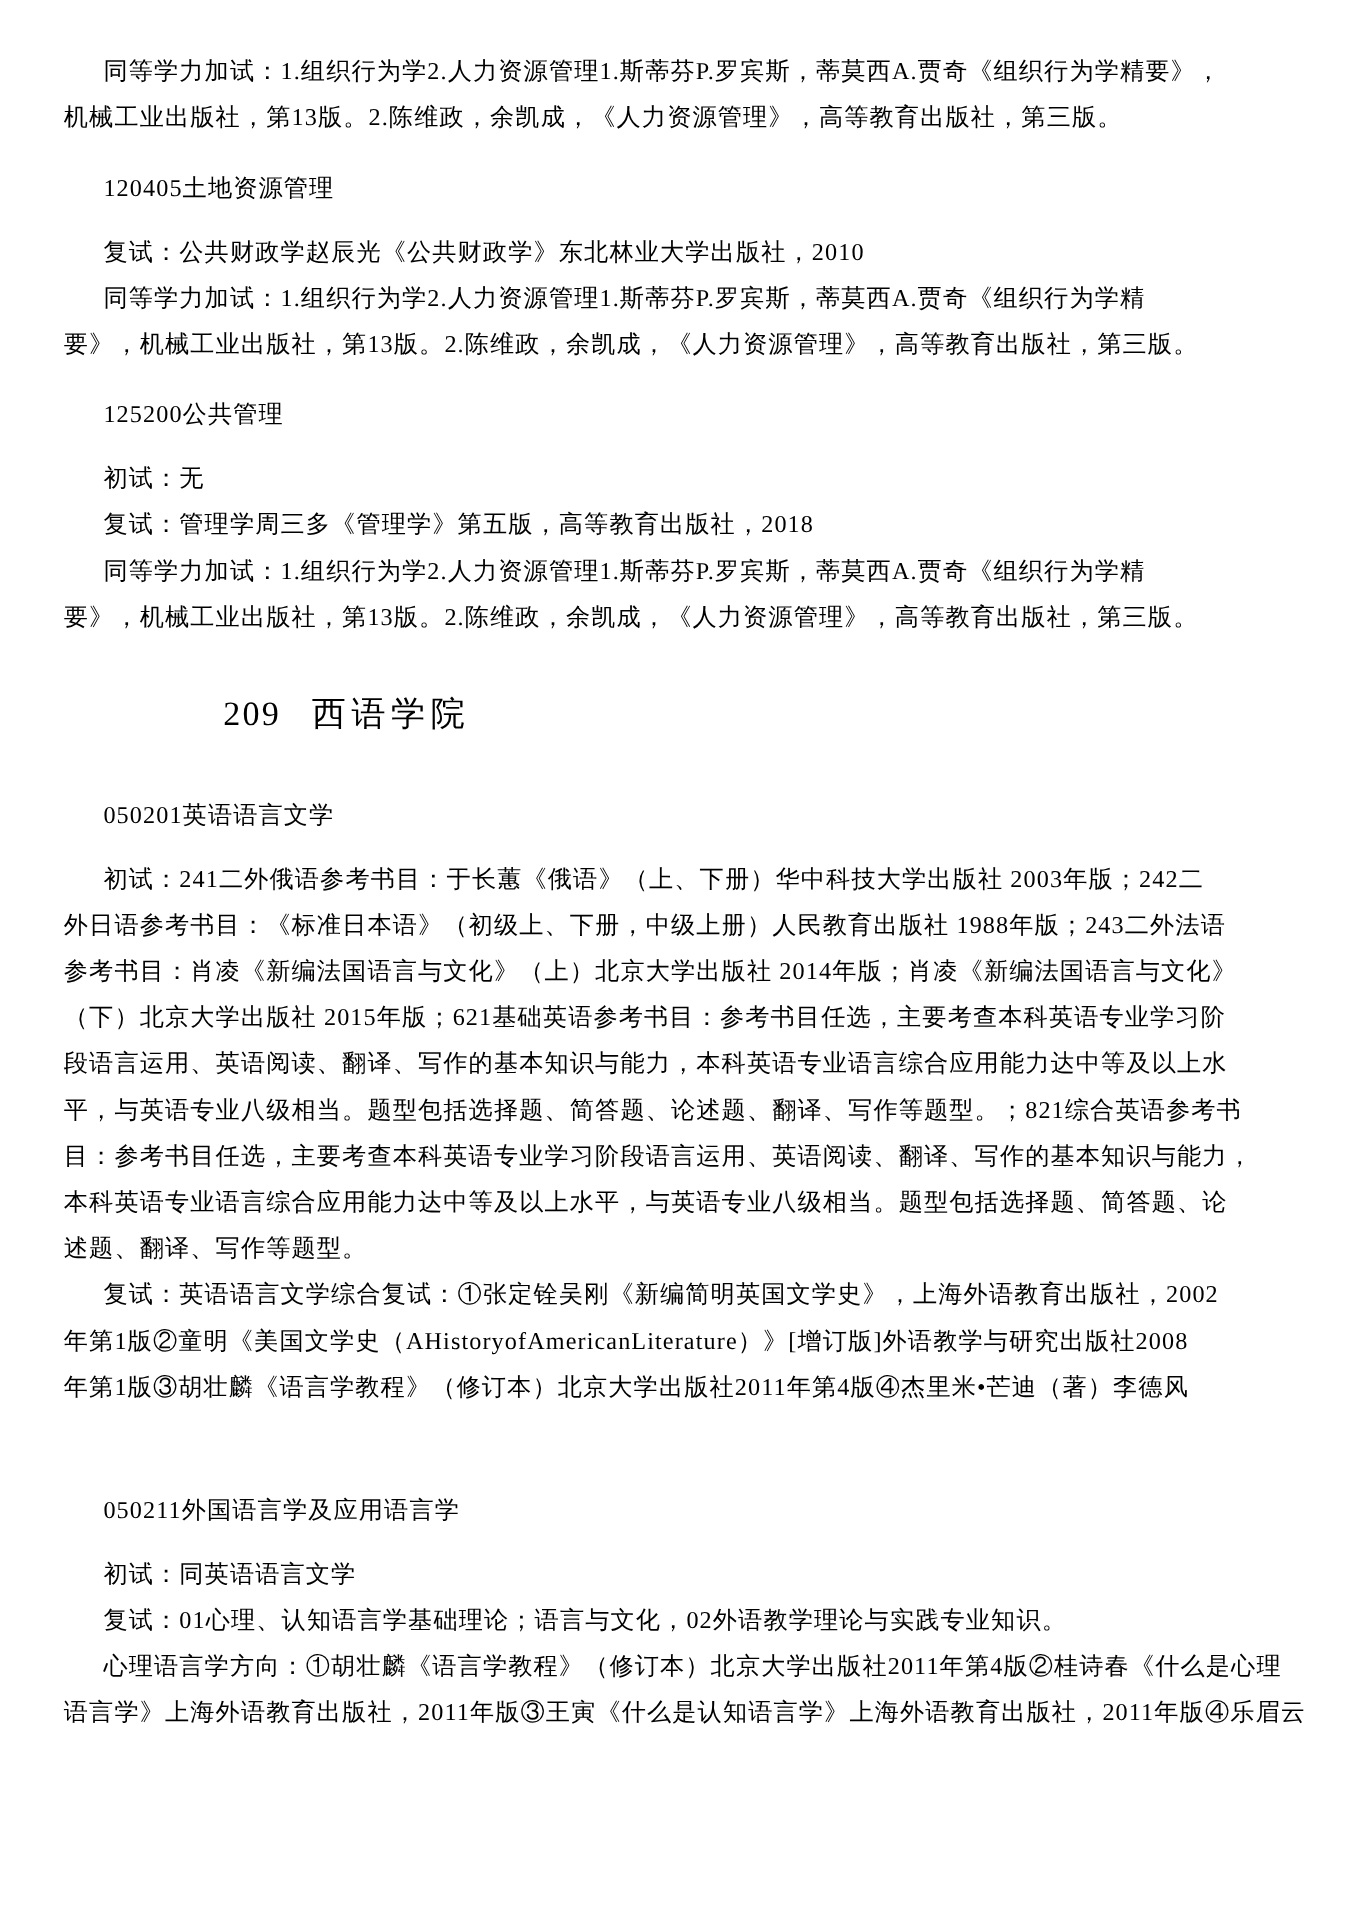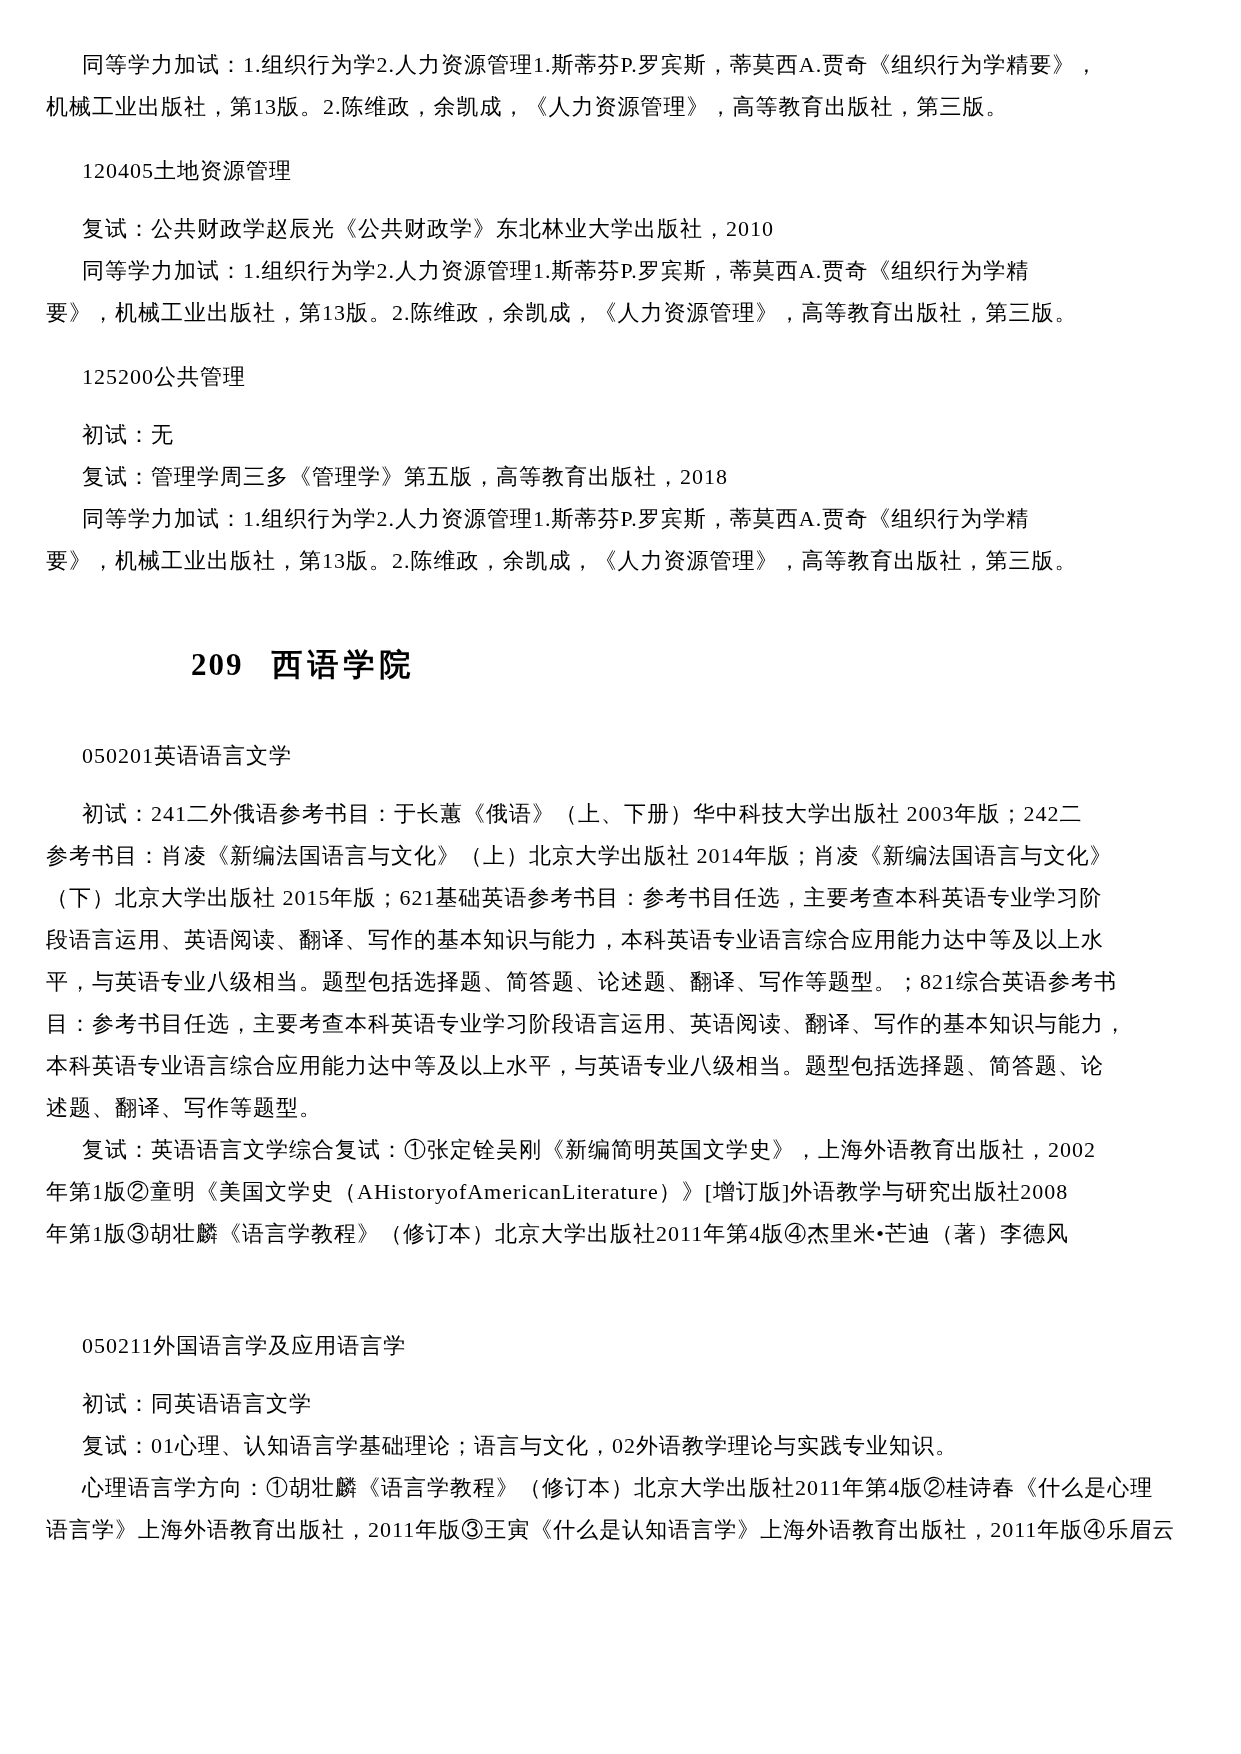--- a/index.html
+++ b/index.html
@@ -6,21 +6,21 @@
   body {
     width: 1241px;
     height: 1754px;
     background: #ffffff;
     font-family: "Liberation Serif", "DejaVu Serif", serif;
   }
   .page {
     box-sizing: border-box;
     width: 1241px;
     height: 1754px;
-    padding: 44px 70px 0 46px;
+    padding: 44px 70px 0 58px;
     color: #000000;
     overflow: hidden;
   }
   .body-line {
     font-size: 22px;
     line-height: 42px;
     letter-spacing: 1px;
     white-space: nowrap;
   }
   .indent { padding-left: 36px; }
@@ -29,22 +29,22 @@
     line-height: 42px;
     font-weight: normal;
     letter-spacing: 1px;
     margin-top: 22px;
     margin-bottom: 16px;
     padding-left: 36px;
     white-space: nowrap;
   }
   .section-heading.large { margin-top: 70px; }
   .college-title {
-    margin: 60px 0 42px 145px;
-    font-weight: bold;
+    margin: 44px 0 42px 145px;
+    font-weight: normal;
     line-height: 46px;
     white-space: nowrap;
   }
   .college-number {
     font-size: 31px;
     letter-spacing: 2px;
     margin-right: 28px;
   }
   .college-name {
     font-size: 31px;
@@ -62,20 +62,21 @@
     <div class="body-line indent">同等学力加试：1.组织行为学2.人力资源管理1.斯蒂芬P.罗宾斯，蒂莫西A.贾奇《组织行为学精</div>
     <div class="body-line">要》，机械工业出版社，第13版。2.陈维政，余凯成，《人力资源管理》，高等教育出版社，第三版。</div>
     <div class="section-heading">125200公共管理</div>
     <div class="body-line indent">初试：无</div>
     <div class="body-line indent">复试：管理学周三多《管理学》第五版，高等教育出版社，2018</div>
     <div class="body-line indent">同等学力加试：1.组织行为学2.人力资源管理1.斯蒂芬P.罗宾斯，蒂莫西A.贾奇《组织行为学精</div>
     <div class="body-line">要》，机械工业出版社，第13版。2.陈维政，余凯成，《人力资源管理》，高等教育出版社，第三版。</div>
     <div class="college-title"><span class="college-number">209</span><span class="college-name">西语学院</span></div>
     <div class="section-heading">050201英语语言文学</div>
     <div class="body-line indent">初试：241二外俄语参考书目：于长蕙《俄语》（上、下册）华中科技大学出版社 2003年版；242二</div>
+    <div class="body-line">外日语参考书目：《标准日本语》（初级上、下册，中级上册）人民教育出版社 1988年版；243二外法语</div>
     <div class="body-line">参考书目：肖凌《新编法国语言与文化》（上）北京大学出版社 2014年版；肖凌《新编法国语言与文化》</div>
     <div class="body-line">（下）北京大学出版社 2015年版；621基础英语参考书目：参考书目任选，主要考查本科英语专业学习阶</div>
     <div class="body-line">段语言运用、英语阅读、翻译、写作的基本知识与能力，本科英语专业语言综合应用能力达中等及以上水</div>
     <div class="body-line">平，与英语专业八级相当。题型包括选择题、简答题、论述题、翻译、写作等题型。；821综合英语参考书</div>
     <div class="body-line">目：参考书目任选，主要考查本科英语专业学习阶段语言运用、英语阅读、翻译、写作的基本知识与能力，</div>
     <div class="body-line">本科英语专业语言综合应用能力达中等及以上水平，与英语专业八级相当。题型包括选择题、简答题、论</div>
     <div class="body-line">述题、翻译、写作等题型。</div>
     <div class="body-line indent">复试：英语语言文学综合复试：①张定铨吴刚《新编简明英国文学史》，上海外语教育出版社，2002</div>
     <div class="body-line">年第1版②童明《美国文学史（AHistoryofAmericanLiterature）》[增订版]外语教学与研究出版社2008</div>
     <div class="body-line">年第1版③胡壮麟《语言学教程》（修订本）北京大学出版社2011年第4版④杰里米•芒迪（著）李德风</div>

